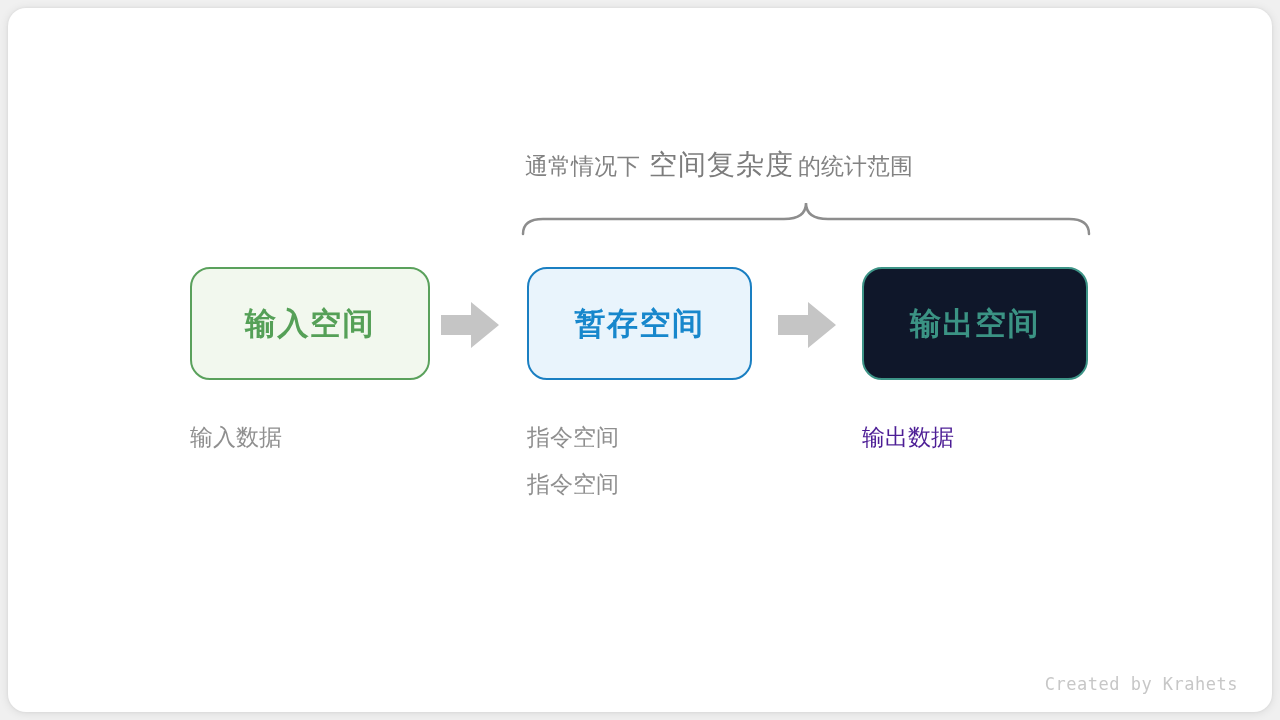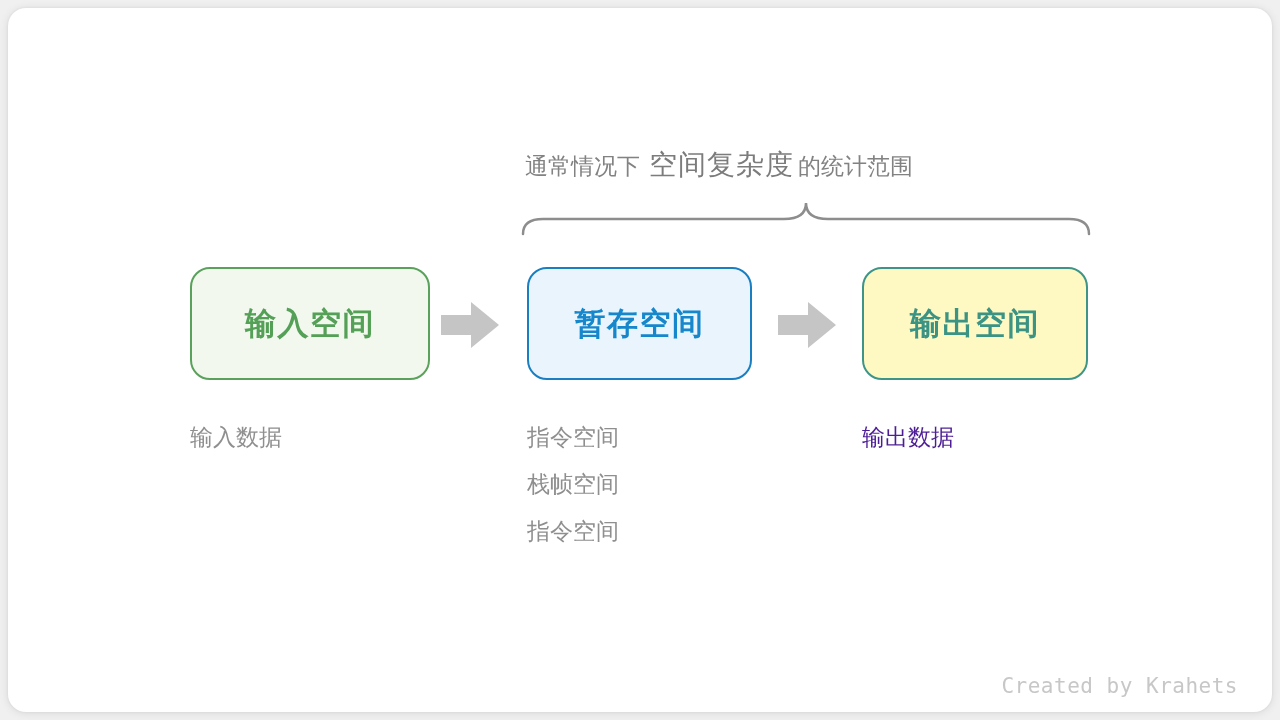--- a/index.html
+++ b/index.html
@@ -64,21 +64,21 @@
     color: #8f8f8f;
   }
   .annotations-0 { left: 190px; width: 228px; }
   .annotations-1 { left: 527px; width: 225px; }
   .annotations-2 { left: 862px; width: 226px; }
 
   .credit {
     position: absolute;
     top: 674px; right: 42px;
     font-family: "DejaVu Sans Mono", "Liberation Mono", monospace;
-    font-size: 21px;
+    font-size: 17px;
     color: #c7c7c7;
     letter-spacing: 0.5px;
   }
 </style>
 </head>
 <body>
 
 <div class="stage">
   <div class="card"></div>
 
@@ -101,30 +101,29 @@
   </svg>
 
   <div class="node node-1" style="border-color: rgb(26, 127, 194); background: rgb(233, 244, 252);">
     <span class="node-label" style="color: rgb(23, 135, 204);">暂存空间</span>
   </div>
 
   <svg class="arrow-svg arrow-1" width="58" height="46" viewBox="0 0 58 46">
     <polygon points="0,13 30,13 30,0 58,23 30,46 30,33 0,33" fill="#c5c5c5"></polygon>
   </svg>
 
-  <div class="node node-2" style="border-color: rgb(61, 148, 135); background: #fef9c3;">
+  <div class="node node-2" style="border-color: rgb(61, 148, 135); background: #0f172a;">
     <span class="node-label" style="color: rgb(59, 147, 132);">输出空间</span>
   </div>
 
   <div class="annotations annotations-0" style="color: rgb(143, 143, 143);">
     <div>输入数据</div>
   </div>
   <div class="annotations annotations-1" style="color: rgb(143, 143, 143);">
     <div>指令空间</div>
-    <div>栈帧空间</div>
     <div>指令空间</div>
   </div>
   <div class="annotations annotations-2" style="color: #4c1d95;">
     <div>输出数据</div>
   </div>
 
   <div class="credit">Created by Krahets</div>
 </div>
 
 </body></html>

